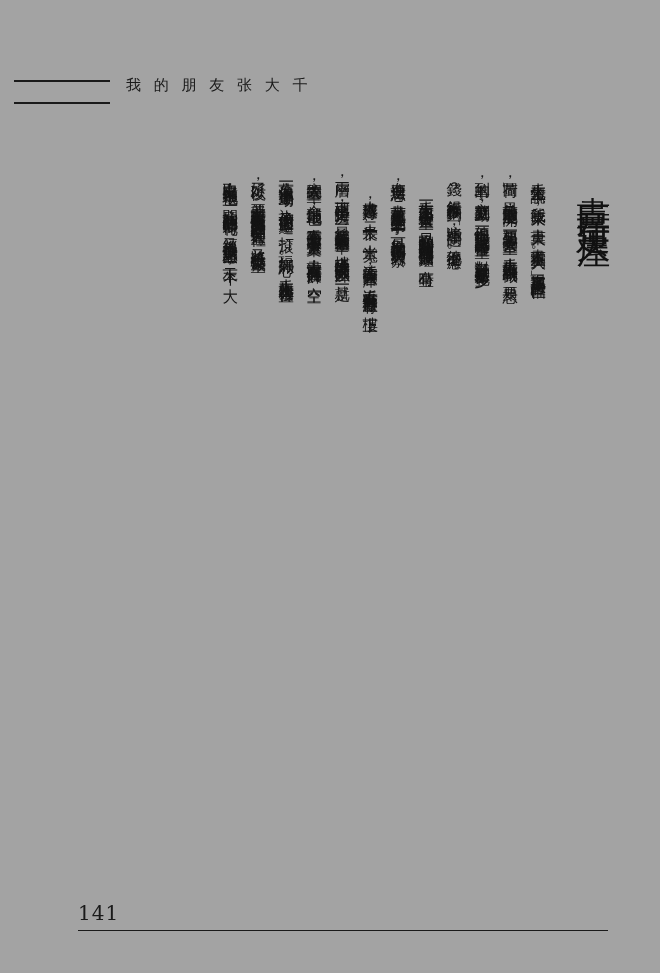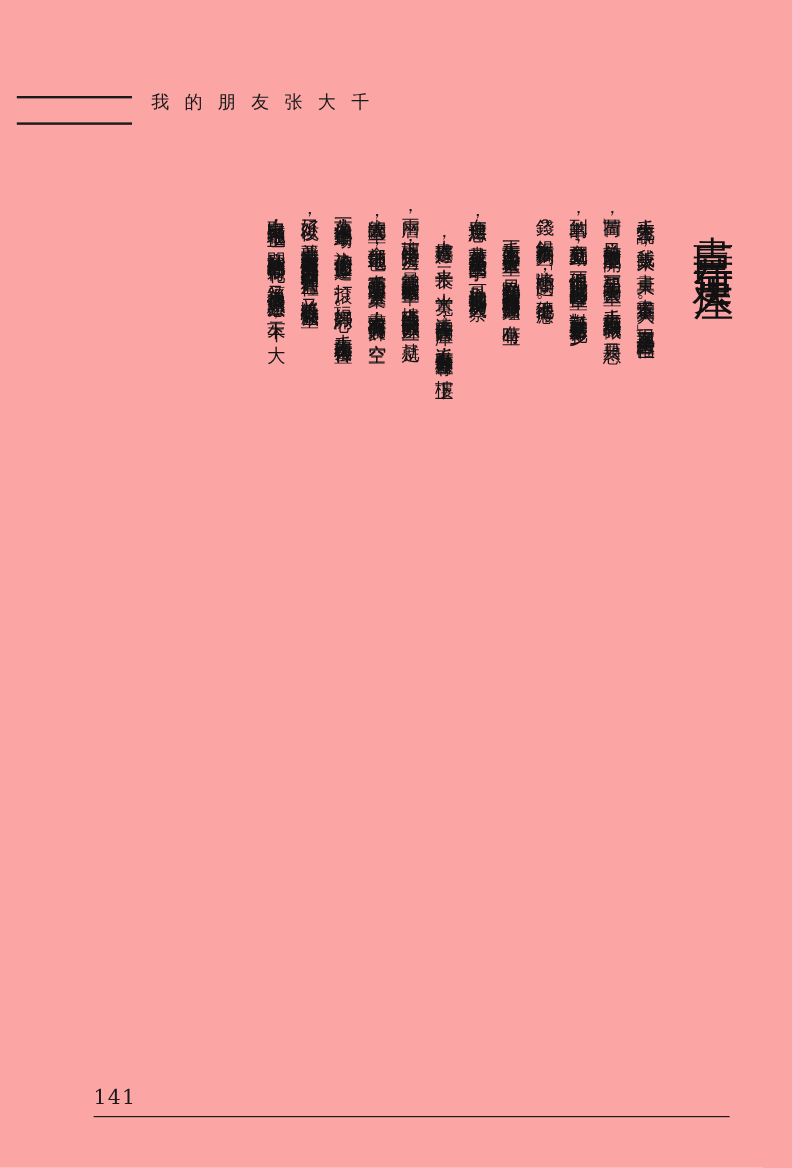--- a/index.html
+++ b/index.html
@@ -10,21 +10,21 @@
     width: 660px;
     height: 973px;
     background: #ffffff;
     font-family: "DejaVu Serif", "Liberation Serif", serif;
     overflow: hidden;
   }
   .page {
     position: relative;
     width: 660px;
     height: 973px;
-    background: #fca5a5;
+    background: #a3a3a3;
   }
 
   
   .header {
     position: absolute;
     top: 74px;
     left: 14px;
     width: 632px;
     height: 34px;
   }
@@ -90,21 +90,21 @@
   .col.indent-1 { padding-top: 18px; height: 672px; }
 
   
   .footer {
     position: absolute;
     left: 78px;
     bottom: 42px;
     width: 540px;
   }
   .page-number {
-    font-size: 17px;
+    font-size: 20px;
     color: #1a1a1a;
     letter-spacing: 1px;
     font-family: "DejaVu Serif", "Liberation Serif", serif;
   }
   .footer-rule {
     margin-top: 5px;
     width: 530px;
     height: 0;
     border-top: 1.5px solid #1a1a1a;
   }

